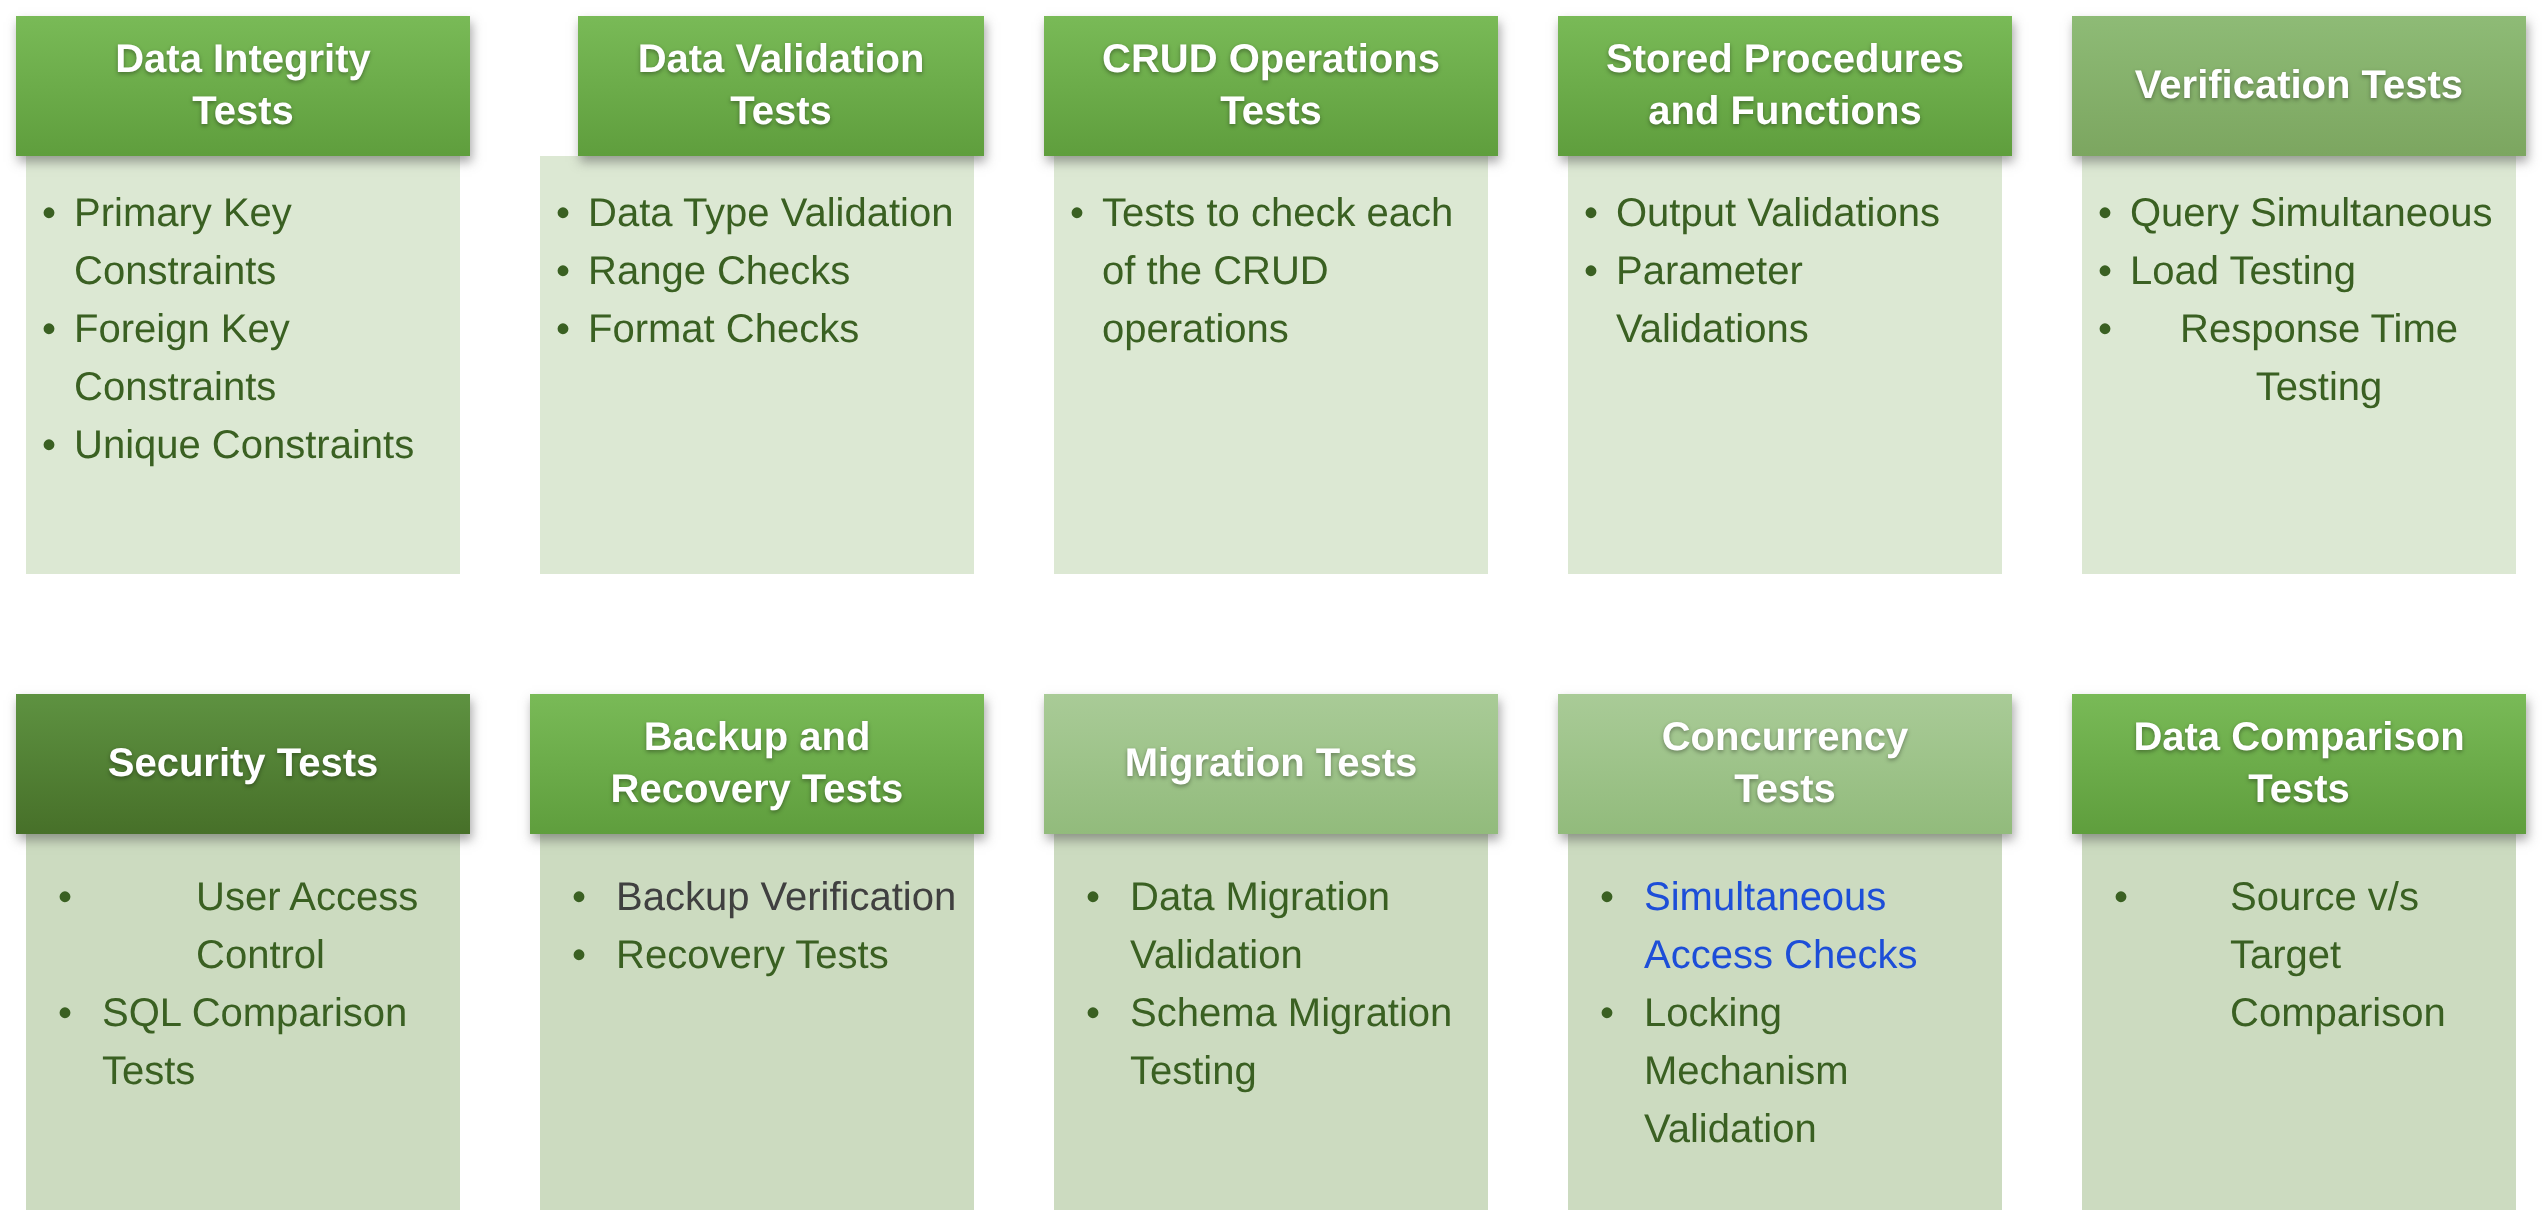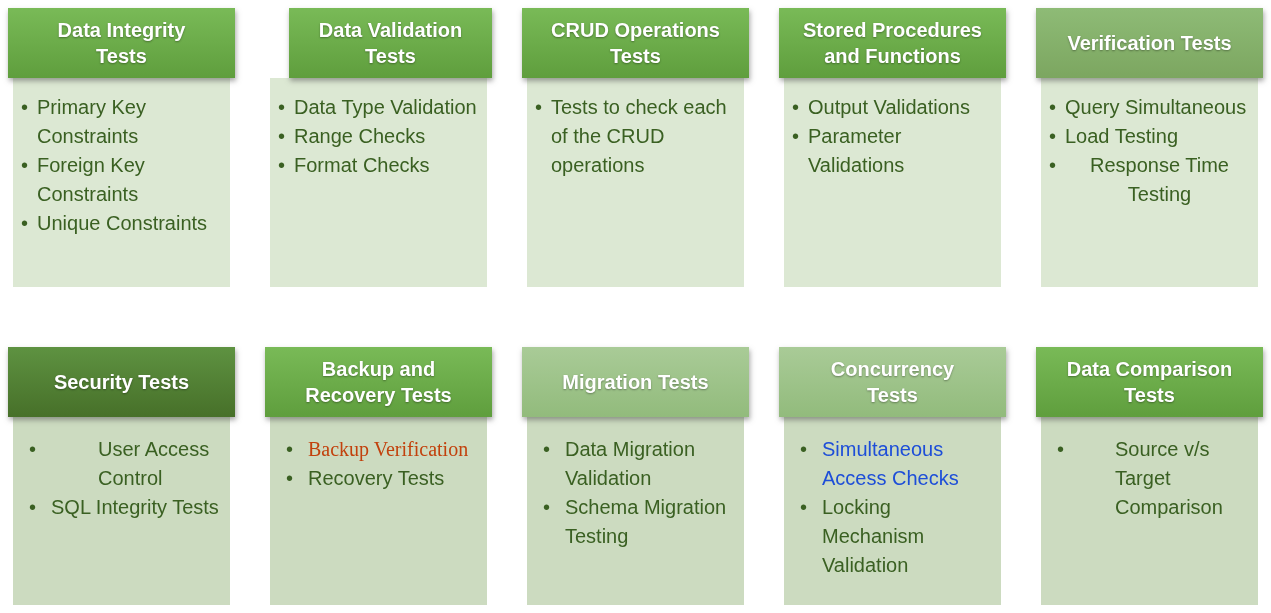--- a/index.html
+++ b/index.html
@@ -196,36 +196,36 @@
       <span class="card-title">Security Tests</span>
     </div>
     <div class="card-body" style="background: rgb(204, 219, 192);">
       <ul class="items">
             <li>
               <span class="bullet">•</span>
               <span class="item-text" style="color: rgb(58, 96, 34); margin-left: 47px;">User Access Control</span>
             </li>
             <li>
               <span class="bullet">•</span>
-              <span class="item-text" style="color: rgb(58, 96, 34);">SQL Integrity Tests</span>
+              <span class="item-text" style="color: rgb(58, 96, 34);">SQL Comparison Tests</span>
             </li>
           </ul>
     </div>
   </div>
 
   <div class="card">
     <div class="card-header" style="background: linear-gradient(rgb(121, 186, 87), rgb(95, 158, 61)); color: rgb(255, 255, 255);">
       <span class="card-title">Backup and
 Recovery Tests</span>
     </div>
     <div class="card-body" style="background: rgb(204, 219, 192);">
       <ul class="items">
             <li>
               <span class="bullet">•</span>
-              <span class="item-text" style="color: #c2410c; font-family: Liberation Serif, serif;">Backup Verification</span>
+              <span class="item-text" style="color: #404040;">Backup Verification</span>
             </li>
             <li>
               <span class="bullet">•</span>
               <span class="item-text" style="color: rgb(58, 96, 34);">Recovery Tests</span>
             </li>
           </ul>
     </div>
   </div>
 
   <div class="card">

